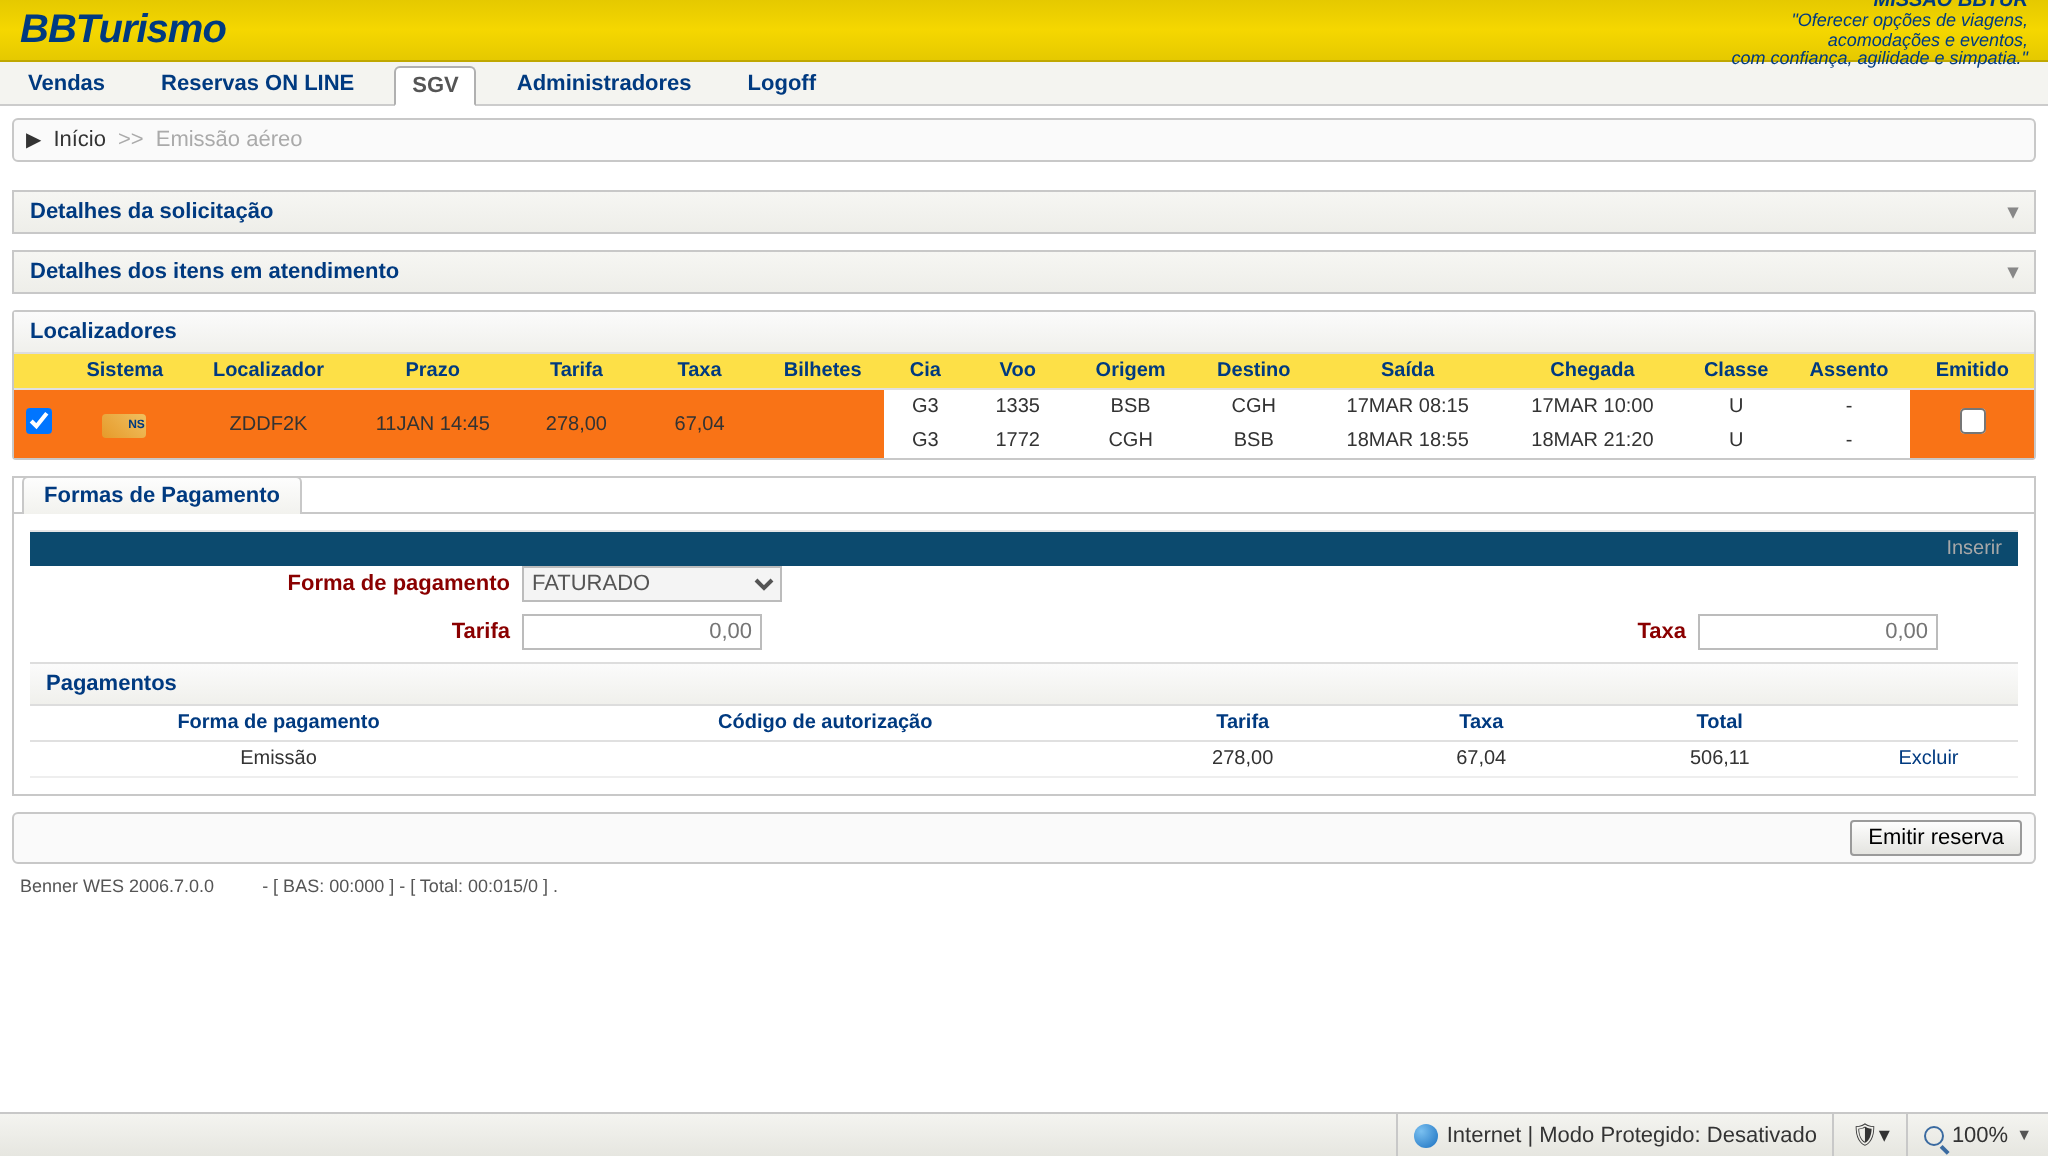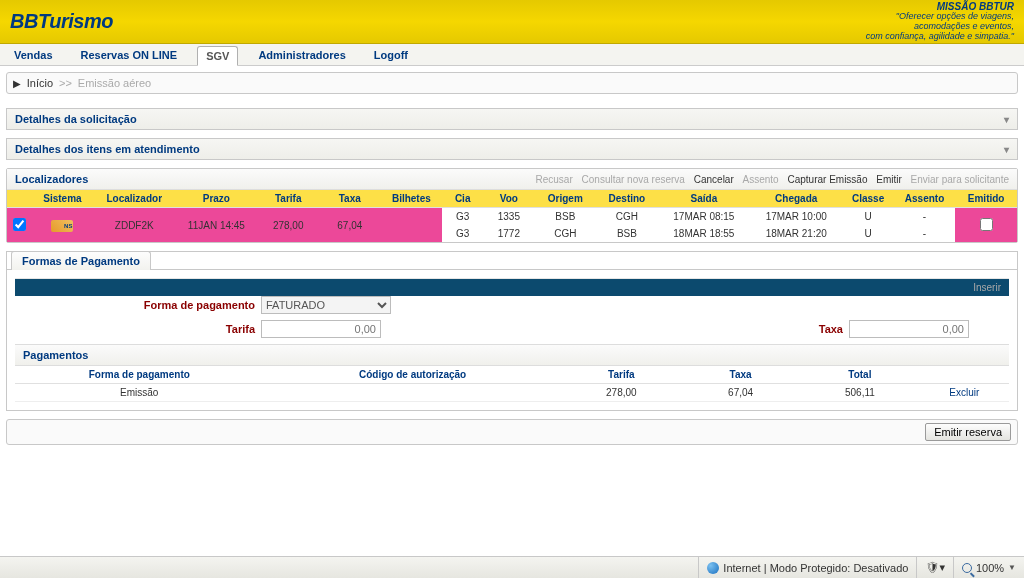--- a/index.html
+++ b/index.html
@@ -9,21 +9,21 @@
     background: #fff;
     color: #333;
     width: 1024px;
     height: 578px;
     overflow: hidden;
     position: relative;
   }
   
   .header {
     background: linear-gradient(to bottom, #e5c900 0%, #f5d700 50%, #e5c900 100%);
-    height: 44px;
+    height: 31px;
     display: flex;
     justify-content: space-between;
     align-items: center;
     padding: 1px 10px;
     border-bottom: 1px solid #c0a800;
   }
   .logo {
     font-family: Arial, sans-serif;
     font-size: 20px;
     font-weight: bold;
@@ -160,21 +160,21 @@
     color: #003a80;
     font-weight: bold;
     border-bottom: 1px solid #e0e0e0;
     background: #fde047;
   }
   .loc-table td {
     padding: 3px 4px;
     text-align: center;
     vertical-align: middle;
   }
-  .loc-row-dark { background: #ec4899; }
+  .loc-row-dark { background: #f97316; }
   .loc-row-light { background: #fff; }
   .sys-icon {
     display: inline-block;
     width: 22px; height: 12px;
     background: linear-gradient(45deg, #e69a2a, #f0c060);
     border-radius: 2px;
     position: relative;
     font-size: 6px;
     color: #003a80;
     font-weight: bold;
@@ -361,29 +361,20 @@
   <div class="panel">
     <div class="panel-head">
       <span>Detalhes dos itens em atendimento</span>
       <span class="chev">▾</span>
     </div>
   </div>
 
   <div class="wpanel">
     <div class="wpanel-head">
       <span>Localizadores</span>
-      <div class="actions">
-        <span>Recusar</span>
-        <span>Consultar nova reserva</span>
-        <span class="active">Cancelar</span>
-        <span>Assento</span>
-        <span class="active">Capturar Emissão</span>
-        <span class="active">Emitir</span>
-        <span>Enviar para solicitante</span>
-      </div>
     </div>
     <div class="wpanel-body">
       <table class="loc-table">
         <thead>
           <tr>
             <th style="width:24px"></th>
             <th style="width:60px">Sistema</th>
             <th style="width:80px">Localizador</th>
             <th style="width:80px">Prazo</th>
             <th style="width:60px">Tarifa</th>
@@ -480,20 +471,24 @@
           </tr>
         </tbody>
       </table>
     </div>
   </div>
 
   <div class="emit-row">
     <button class="btn">Emitir reserva</button>
   </div>
 
+  <div class="footer-row">
+    <span>Benner WES 2006.7.0.0</span>
+    <span>- [ BAS: 00:000 ] - [ Total: 00:015/0 ] .</span>
+  </div>
 
 </div>
 
 <div class="statusbar">
   <div class="spacer"></div>
   <div class="cell">
     <span class="globe"></span>
     <span>Internet | Modo Protegido: Desativado</span>
   </div>
   <div class="cell">

